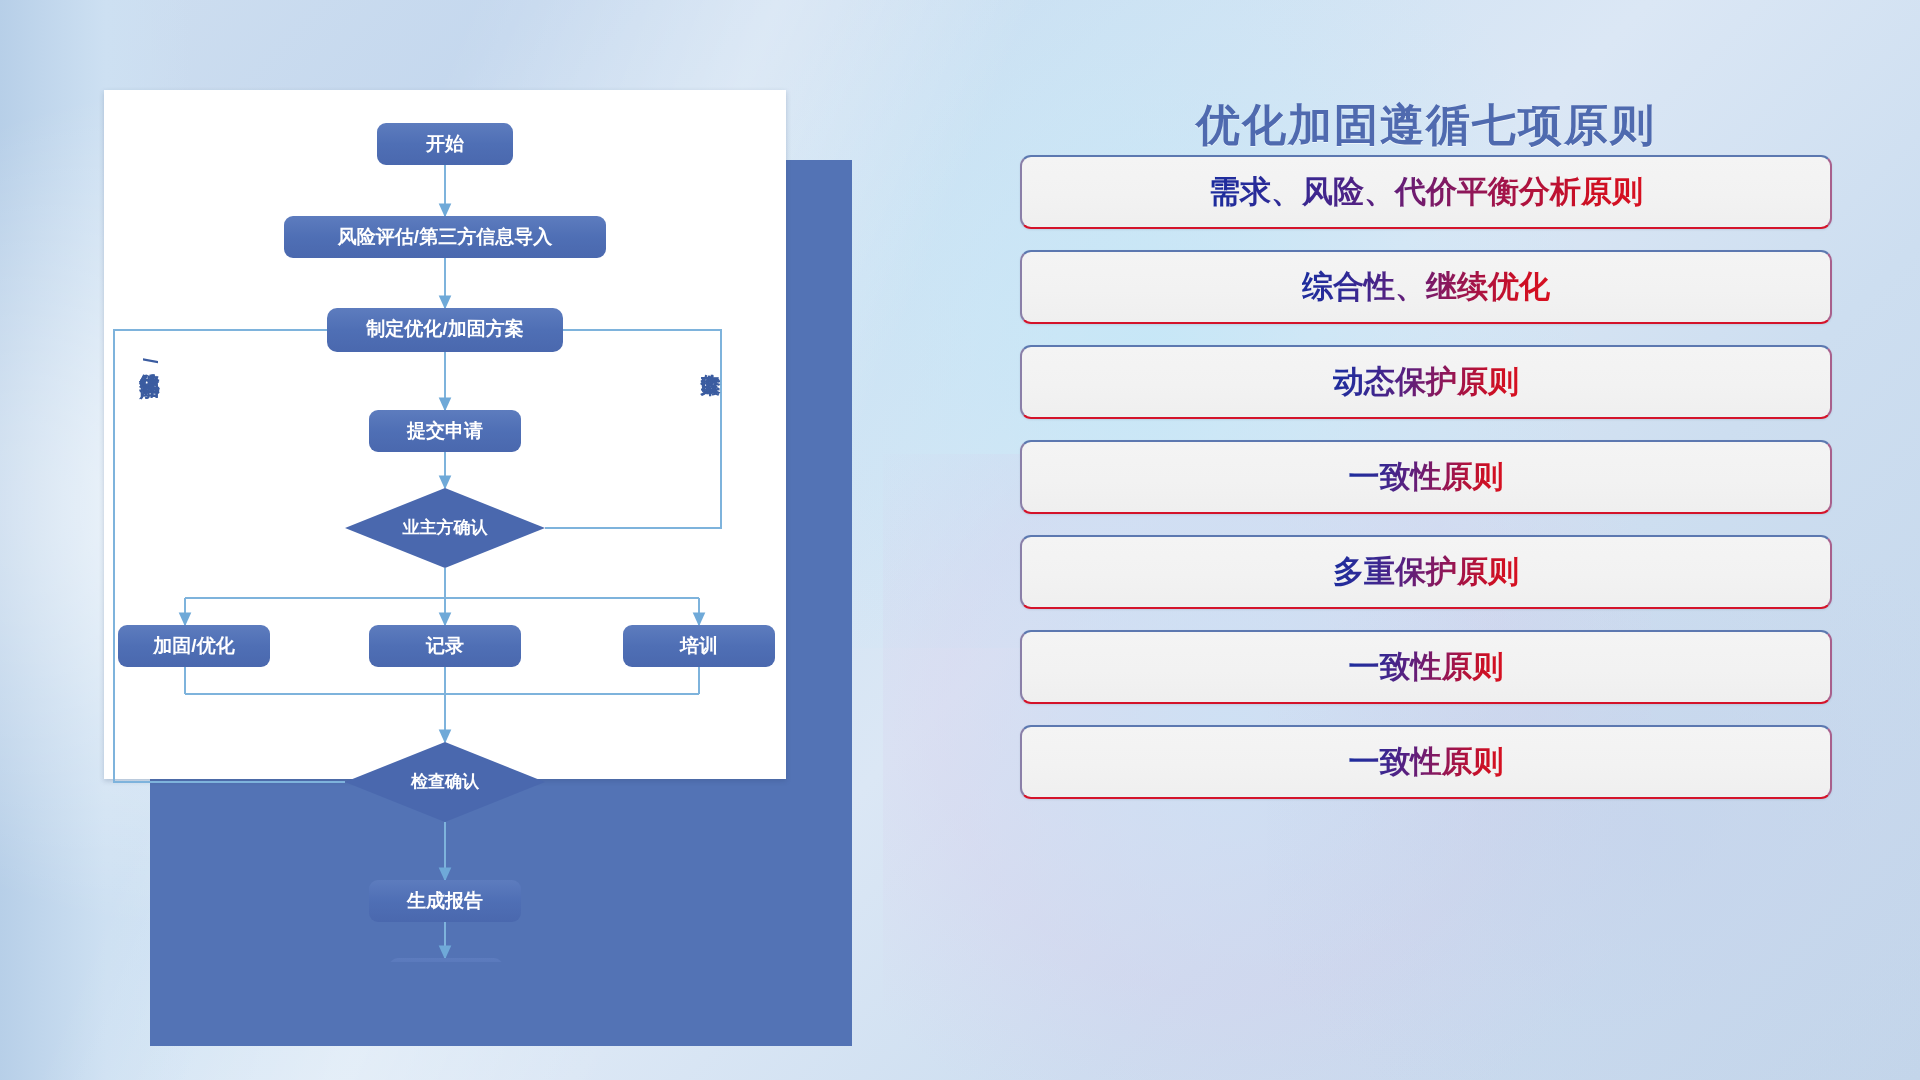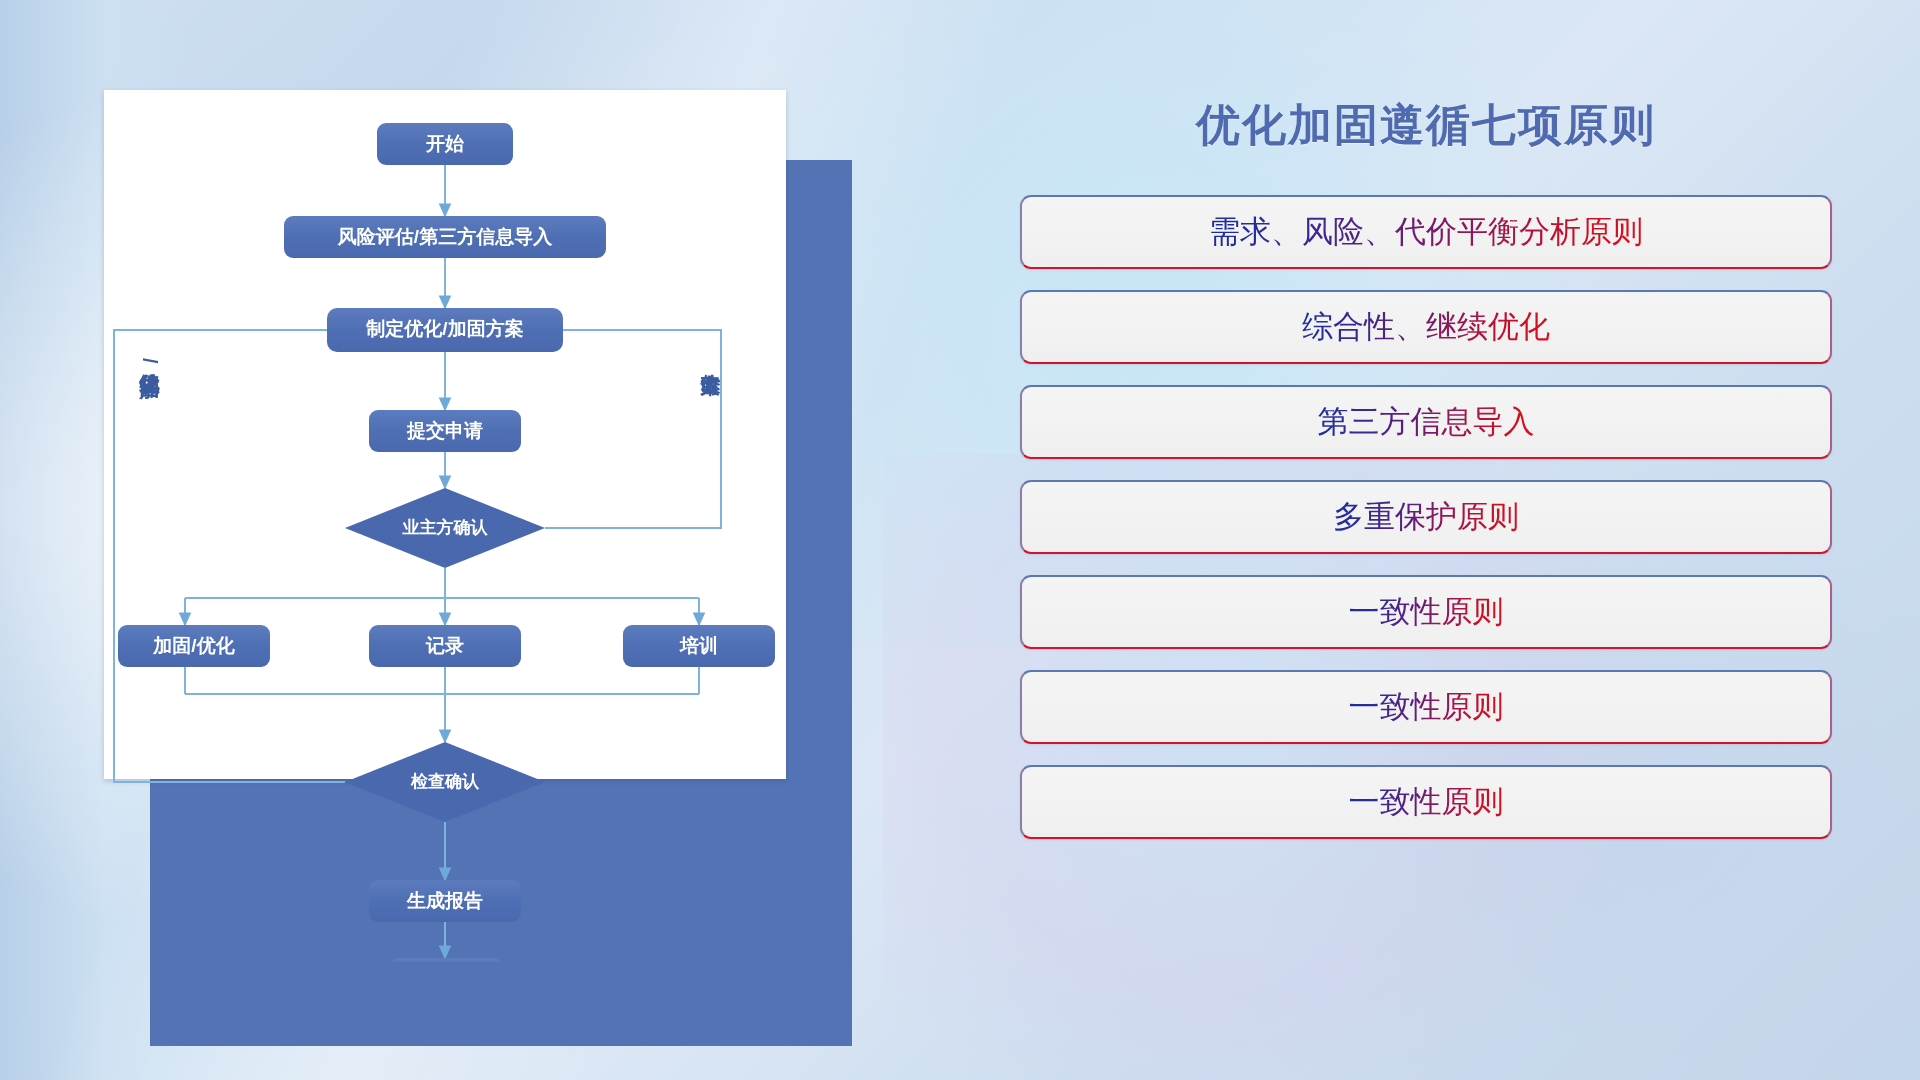--- a/index.html
+++ b/index.html
@@ -72,38 +72,37 @@
   
   #right-col {
     position: absolute; left: 1020px; top: 96px;
     width: 812px; height: 920px; z-index: 3;
   }
   #principles-title {
     text-align: center;
     font-size: 44px; font-weight: bold;
     color: #4f6aaf;
     letter-spacing: 2px;
-    margin-bottom: 40px;
     text-shadow: 0 1px 0 rgba(255,255,255,0.55);
   }
   #principles-list { display: flex; flex-direction: column; gap: 21px; }
   .principle-card {
     position: relative;
     height: 74px;
     background: linear-gradient(180deg, #f4f4f4 0%, #f2f2f2 55%, #efefef 100%);
     border-radius: 11px;
     border-top: 2px solid #5c78b0;
     border-left: 2px solid #8a7fa8;
     border-right: 2px solid #a8608c;
     border-bottom: 2px solid #d4132a;
     display: flex; align-items: center; justify-content: center;
     box-shadow: 0 1px 2px rgba(60,70,110,0.12);
   }
   .principle-text {
-    font-size: 31px; font-weight: normal;
+    font-size: 31px; font-weight: bold;
     background-image: linear-gradient(100deg, #1b2d9e 0%, #2f2a96 18%, #5c1f7e 40%, #9a1550 64%, #cc0f24 86%, #d81020 100%);
     -webkit-background-clip: text;
     background-clip: text;
     color: transparent;
     -webkit-text-fill-color: transparent;
     white-space: nowrap;
   }
 </style>
 </head>
 <body>
@@ -233,27 +232,27 @@
   <div id="principles-title">优化加固遵循七项原则</div>
 
   <div id="principles-list">
     <div class="principle-card">
       <span class="principle-text">需求、风险、代价平衡分析原则</span>
     </div>
     <div class="principle-card">
       <span class="principle-text">综合性、继续优化</span>
     </div>
     <div class="principle-card">
-      <span class="principle-text">第三方信息导入</span>
+      <span class="principle-text">动态保护原则</span>
+    </div>
+    <div class="principle-card">
+      <span class="principle-text">一致性原则</span>
     </div>
     <div class="principle-card">
       <span class="principle-text">多重保护原则</span>
-    </div>
-    <div class="principle-card">
-      <span class="principle-text">一致性原则</span>
     </div>
     <div class="principle-card">
       <span class="principle-text">一致性原则</span>
     </div>
     <div class="principle-card">
       <span class="principle-text">一致性原则</span>
     </div>
   </div>
 </div>
 

